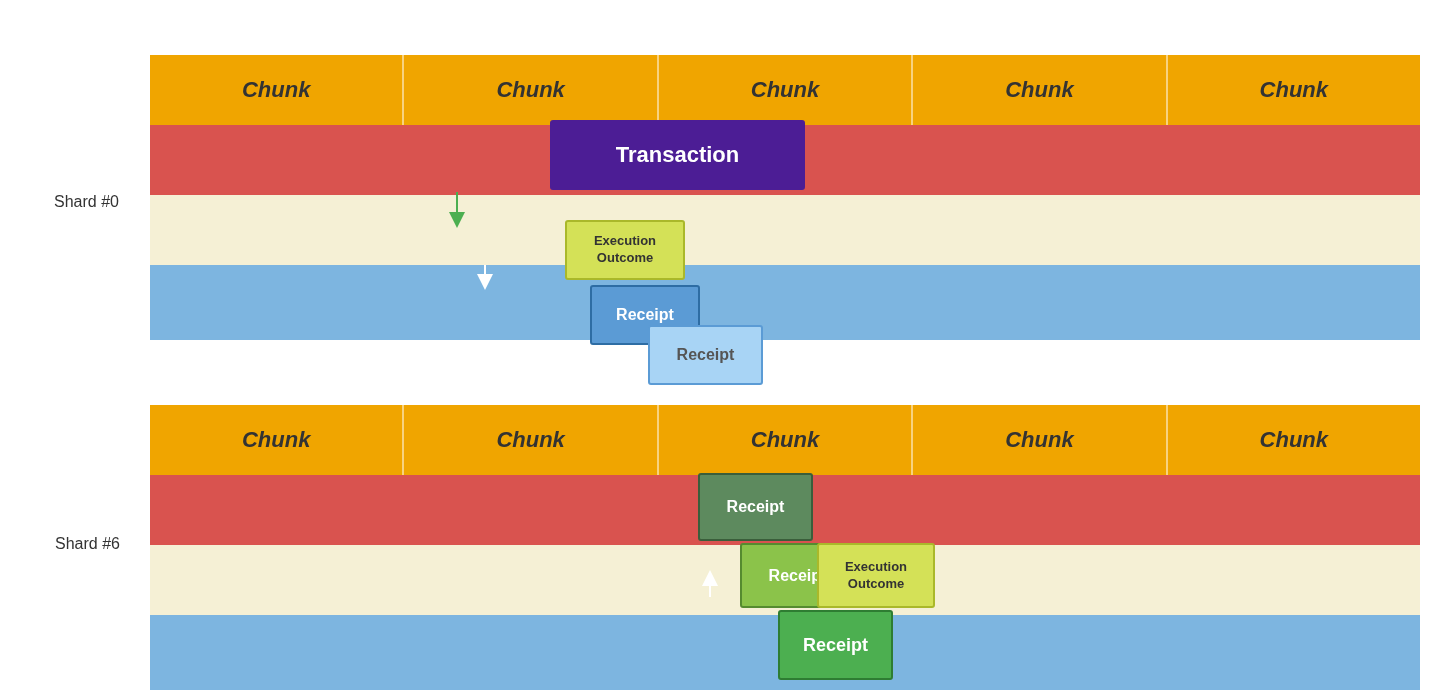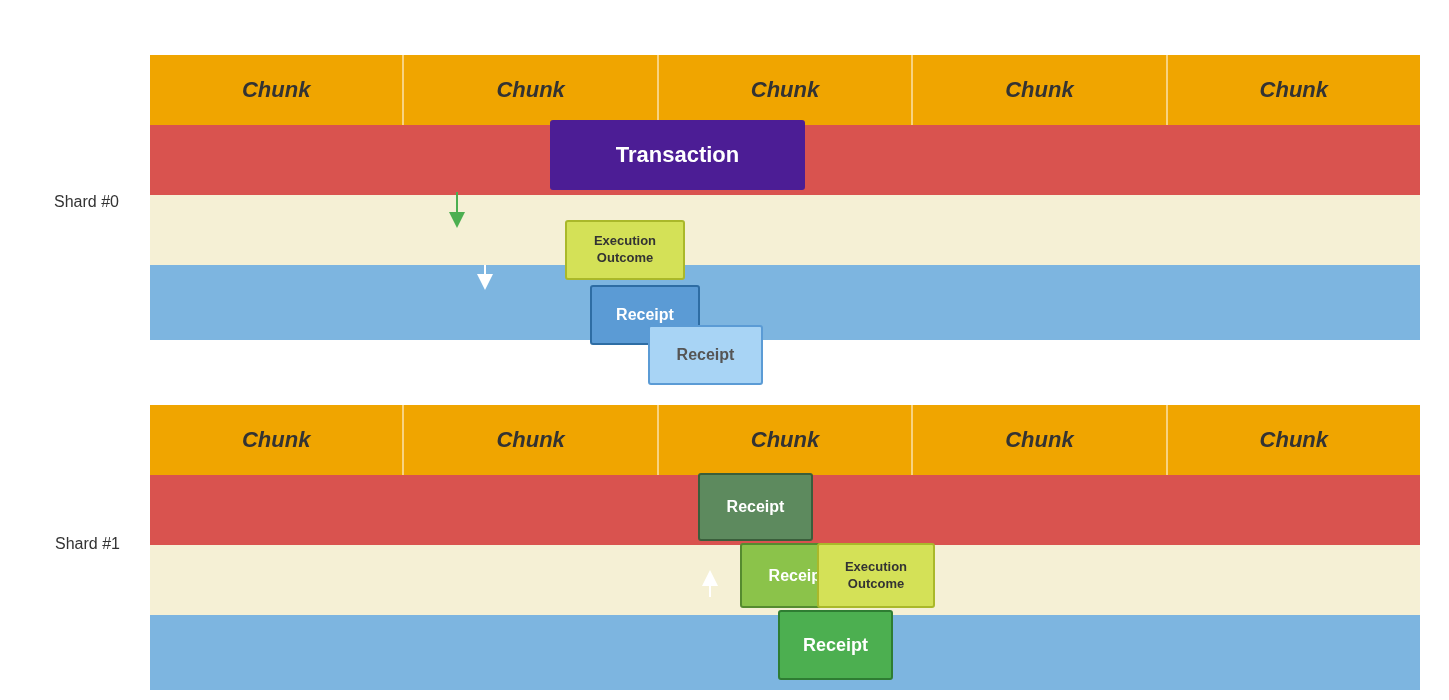--- a/index.html
+++ b/index.html
@@ -271,21 +271,21 @@
 
     <div class="execution-outcome-box" style="left: 415px; top: 165px; width: 120px; height: 60px; font-size: 13px; line-height: 1.3;">
       <span style="white-space:pre-line;">Execution Outcome</span>
     </div>
 
     <div class="receipt-box-blue" style="left: 440px; top: 230px; width: 110px; height: 60px; font-size: 16px;">
       <span>Receipt</span>
     </div>
   </div>
 
-  <div class="shard-label" style="left: 55px; top: 535px;">Shard #1</div>
+  <div class="shard-label" style="left: 55px; top: 535px;">Shard #6</div>
 
   <div id="shard1">
 
     <div class="chunk-row">
       <div class="chunk-cell">Chunk</div>
       <div class="chunk-cell">Chunk</div>
       <div class="chunk-cell">Chunk</div>
       <div class="chunk-cell">Chunk</div>
       <div class="chunk-cell">Chunk</div>
     </div>

